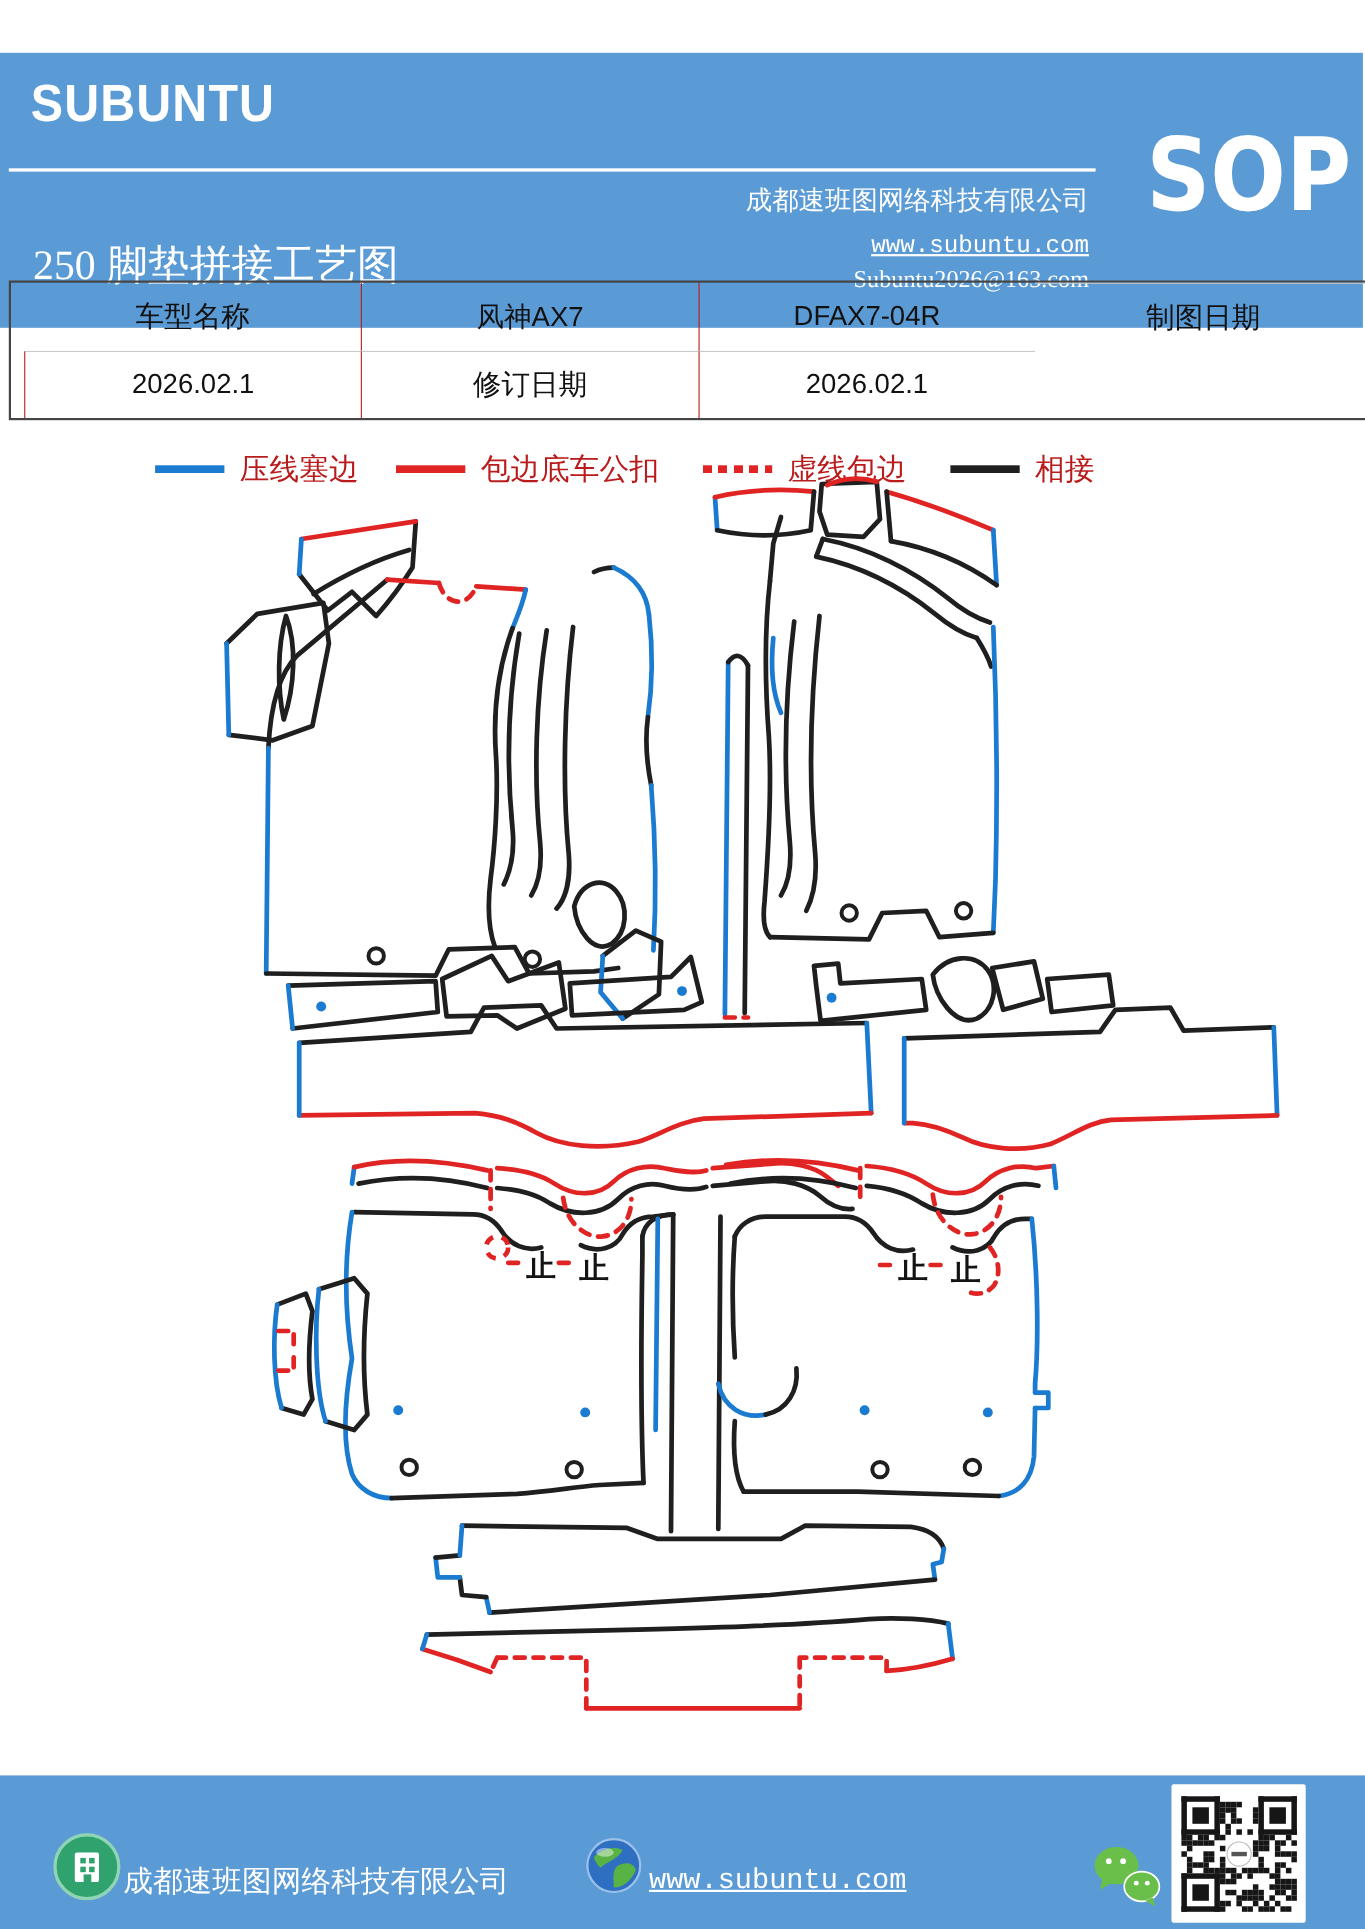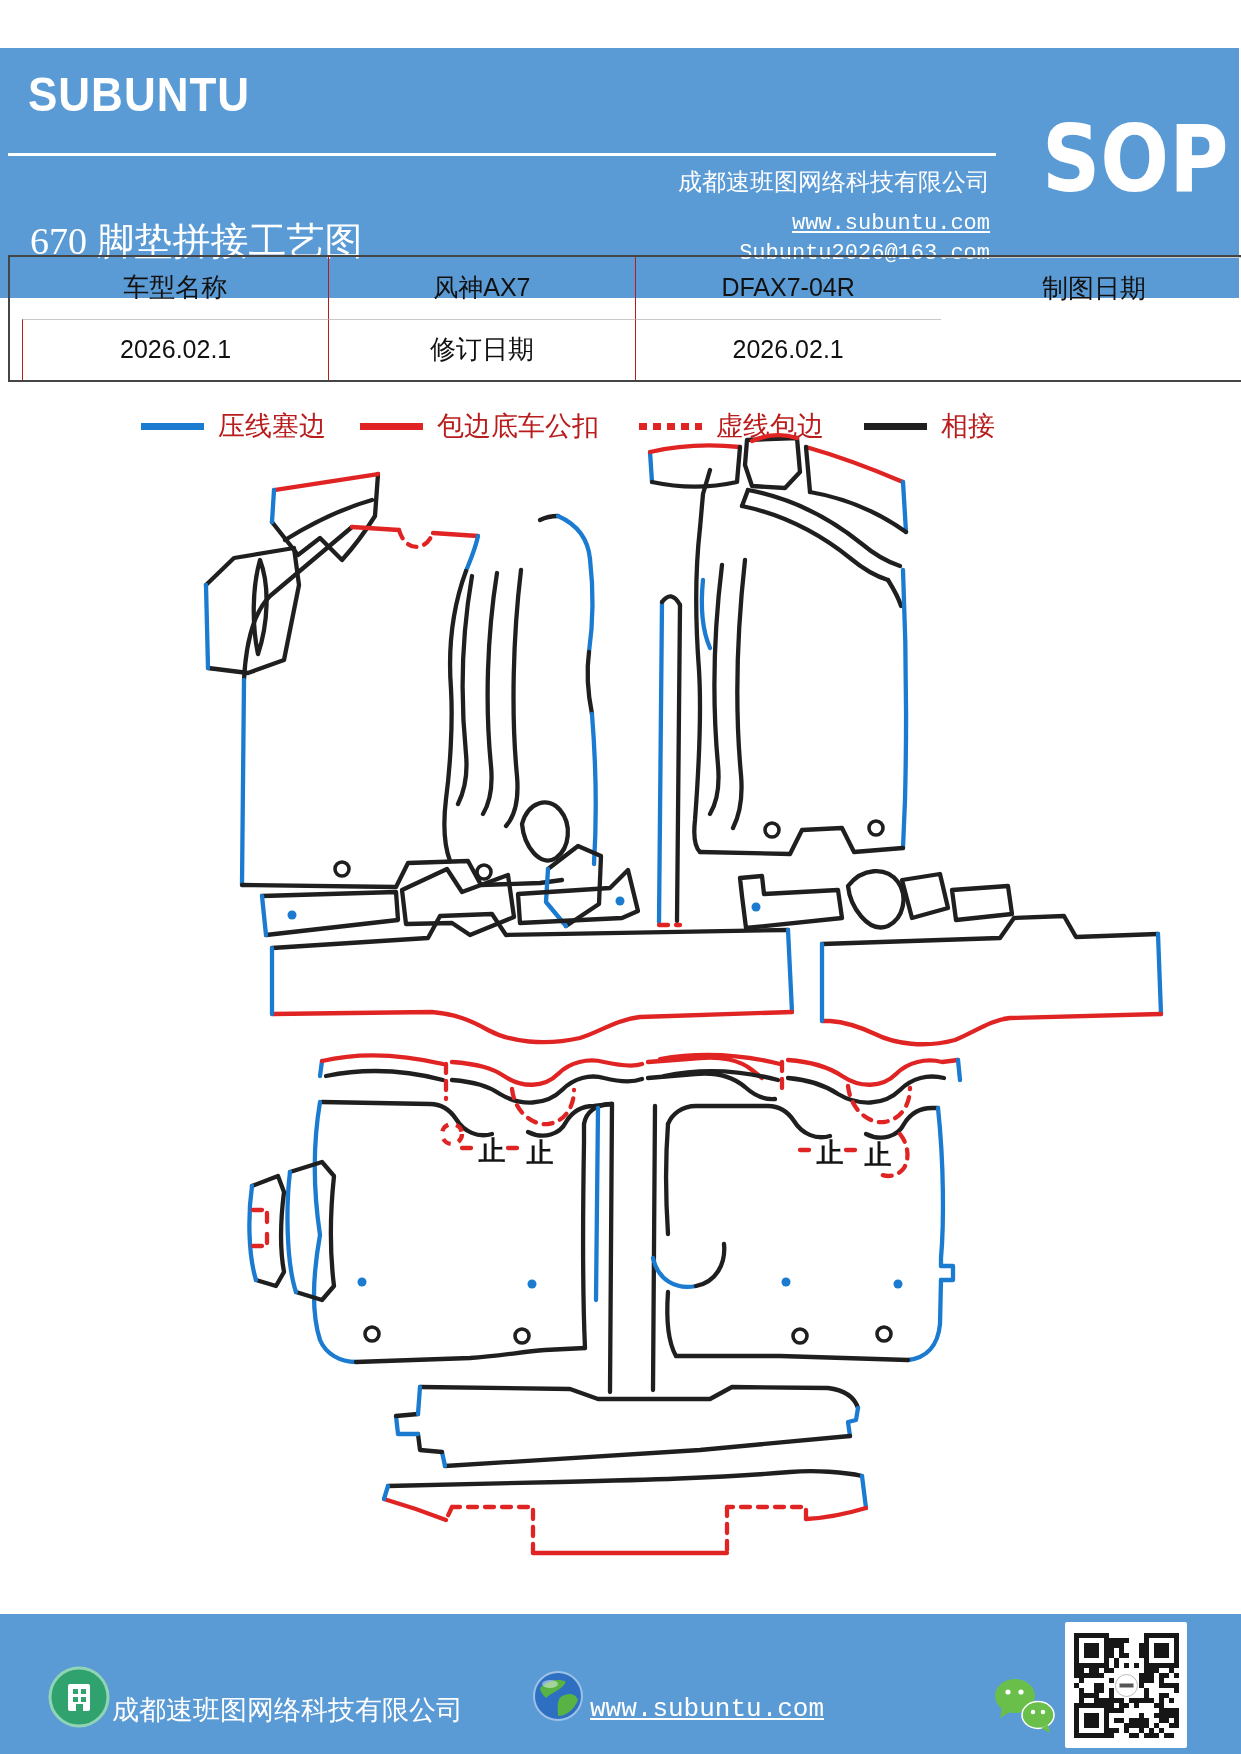--- a/index.html
+++ b/index.html
@@ -8,21 +8,21 @@
   .abs{position:absolute;}
   
   .hdr{left:0;top:0;width:1239px;height:250px;background:#5b9bd5;margin-top:48px;}
   .brand{left:28px;top:22px;color:#fff;font-size:44px;font-weight:800;letter-spacing:1px;
          font-family:"Liberation Sans",sans-serif;transform:scaleY(1.08);}
   .hrule{left:8px;top:105px;width:988px;height:3px;background:#fff;}
   .title{left:30px;top:168px;color:#fff;font-size:38px;font-family:"Liberation Serif",serif;}
   .hco{right:249px;top:118px;color:#fff;font-size:24px;font-family:"Liberation Serif",serif;}
   .hweb{right:249px;top:163px;color:#fff;font-size:22px;font-family:"Liberation Mono",monospace;
         text-decoration:underline;}
-  .hmail{right:249px;top:193px;color:#fff;font-size:22px;font-family:Liberation Mono, monospace;}
+  .hmail{right:249px;top:193px;color:#fff;font-size:22px;font-family:Liberation Serif, serif;}
   .sop{left:1042px;top:58px;width:160px;color:#fff;font-size:92px;font-weight:800;
        font-family:"DejaVu Sans",sans-serif;transform:scaleX(.88);transform-origin:left;}
   
   .tbl{left:8px;top:255px;width:1225px;height:123px;border:2px solid #454545;
        display:grid;grid-template-columns:1fr 1fr 1fr 1fr;grid-template-rows:1fr 1fr;padding-left:12px;}
   .cell{display:flex;align-items:center;justify-content:center;font-size:26px;color:#111;
         border-left:1px solid #b91c1c;border-top:1px solid #c9c9c9;}
   .cell.first{border-left:none;} .cell.toprow{border-top:none;}
   .cell.lab{font-family:"Liberation Serif",serif;}
   .cell.val{font-family:"Liberation Sans",sans-serif;font-size:25px;}
@@ -50,21 +50,21 @@
         font-family:"Liberation Mono",monospace;text-decoration:underline;}
   .qrbox{position:absolute;left:1065px;top:8px;width:122px;height:126px;background:#fff;
          border-radius:2px;display:flex;align-items:center;justify-content:center;}
 </style>
 </head>
 <body>
 
 <div class="abs hdr">
   <div class="abs brand">SUBUNTU</div>
   <div class="abs hrule"></div>
-  <div class="abs title">670 脚垫拼接工艺图</div>
+  <div class="abs title">250 脚垫拼接工艺图</div>
   <div class="abs hco">成都速班图网络科技有限公司</div>
   <div class="abs hweb">www.subuntu.com</div>
   <div class="abs hmail">Subuntu2026@163.com</div>
   <div class="abs sop">SOP</div>
 </div>
 
 <div class="abs tbl">
   <div class="cell lab first toprow">车型名称</div>
   <div class="cell val toprow">风神AX7</div>
   <div class="cell val toprow">DFAX7-04R</div>

